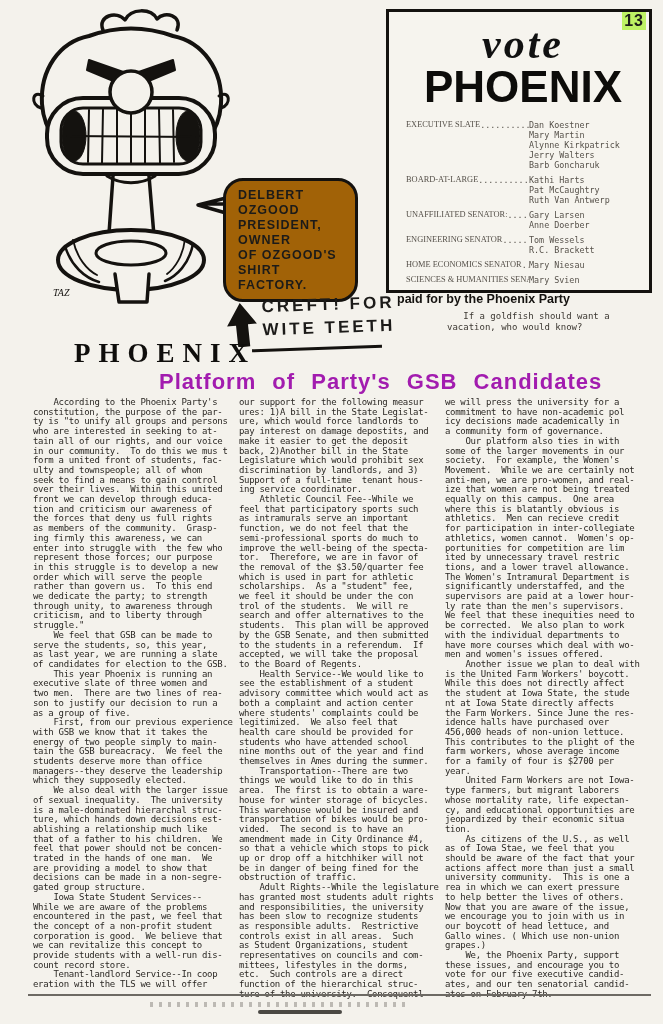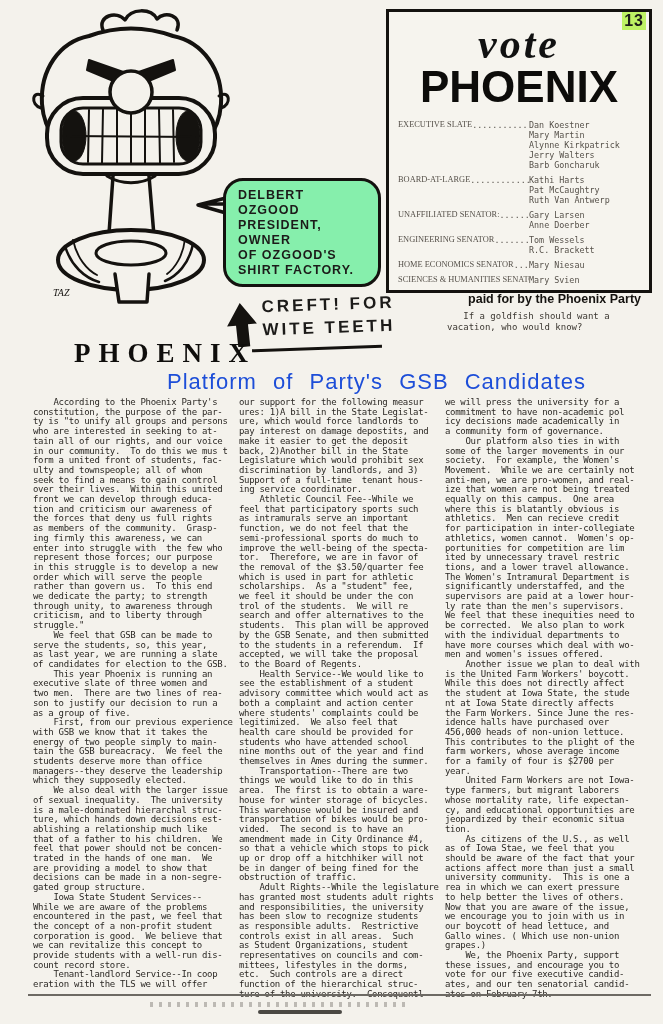--- a/index.html
+++ b/index.html
@@ -4,21 +4,21 @@
 <style>
   html,body { margin:0; padding:0; background:#9a9a9a; }
   .page {
     position:relative; width:663px; height:1024px; margin:0 auto;
     background:#f4f2ec; overflow:hidden; color:#1c1b19;
     font-family:"Liberation Sans", sans-serif;
   }
   
   .ad-box {
     position:absolute; top:9px; right:11px; width:266px; height:284px;
-    border:3px solid #14120f; background:#f6f4ee; box-sizing:border-box;
+    border:3px solid #14120f; background:#f6f4ee; box-sizing:border-box;padding-left:8px;
   }
   .page-number {
     position:absolute; top:0px; right:3px; font-weight:bold; font-size:16px;
     background:#bef264; padding:0 2px; letter-spacing:1px;
   }
   .vote-word {
     font-family:"Liberation Serif", serif; font-style:italic; font-weight:bold;
     font-size:42px; text-align:center; margin-top:8px; letter-spacing:3px; color:#111;
   }
   .party-name {
@@ -29,27 +29,27 @@
     margin:8px 8px 0 9px; font-family:"DejaVu Sans Mono", monospace;
     font-size:8.4px; line-height:10px; color:#56514a;
   }
   .slate { display:flex; margin-bottom:5px; }
   .slate-left { flex:1; display:flex; overflow:hidden; white-space:nowrap; min-width:0; }
   .office { white-space:nowrap;font-family:Liberation Serif, serif; }
   .leader { flex:1; overflow:hidden; white-space:nowrap; }
   .leader::after { content:"........................................................"; }
   .names { width:112px; white-space:pre-line; }
   .paid-for {
-    font-weight:bold; font-size:12.5px; text-align:right; margin:7px 8px 0 0; color:#14120f;
+    font-weight:bold; font-size:12.5px; margin:7px 8px 0 0; color:#14120f;
   }
   
   .cartoon { position:absolute; left:25px; top:6px;text-align:center; }
   .bubble {
-    position:absolute; left:223px; top:178px; width:158px; min-height:96px;
-    border:3px solid #14120f; border-radius:20px; background:#86efac;
+    position:absolute; left:223px; top:178px; width:135px; min-height:96px;
+    border:3px solid #14120f; border-radius:20px; background:#a16207;
     font-weight:bold; font-size:12.5px; line-height:15px; letter-spacing:1px;
     padding:7px 8px 6px 12px; white-space:pre-line; box-sizing:border-box;
   }
   .bubble-arrow { position:absolute; left:192px; top:188px; }
   .scrawl {
     position:absolute; left:262px; top:293px; transform:rotate(-2deg);
     font-weight:bold; font-size:17px; line-height:23px; letter-spacing:3px;
     white-space:pre-line;
   }
   .scrawl-underline {
@@ -61,23 +61,23 @@
     position:absolute; left:447px; top:311px; font-family:"DejaVu Sans Mono", monospace;
     font-size:9px; line-height:11px; color:#3c3832; white-space:pre;
   }
   
   .masthead {
     position:absolute; left:74px; top:338px;
     font-family:"Liberation Serif", serif; font-weight:bold; font-size:27px;
     letter-spacing:8px; color:#0f0e0c;
   }
   .headline {
-    position:absolute; left:167px; top:369px;
-    font-family:"Liberation Sans", sans-serif; font-weight:400; font-size:22px;
-    letter-spacing:1px; word-spacing:9px; color:#1d4ed8;
+    position:absolute; left:159px; top:369px;
+    font-family:"Liberation Sans", sans-serif; font-weight:700; font-size:22px;
+    letter-spacing:1px; word-spacing:9px; color:#a21caf;
   }
   
   .article { position:absolute; left:33px; top:398px; display:flex; }
   .col {
     width:206px; font-family:"DejaVu Sans Mono", monospace; font-size:9px;
     line-height:9.7px; letter-spacing:-0.3px; white-space:pre-wrap; color:#2b2824;
   }
   
   .rule-bottom { position:absolute; left:28px; right:12px; top:994px; height:2px; background:#6d6a64; }
   .smudge-bar { position:absolute; left:258px; top:1010px; width:84px; height:4px; background:#2c2a26; border-radius:2px; opacity:.85; }

